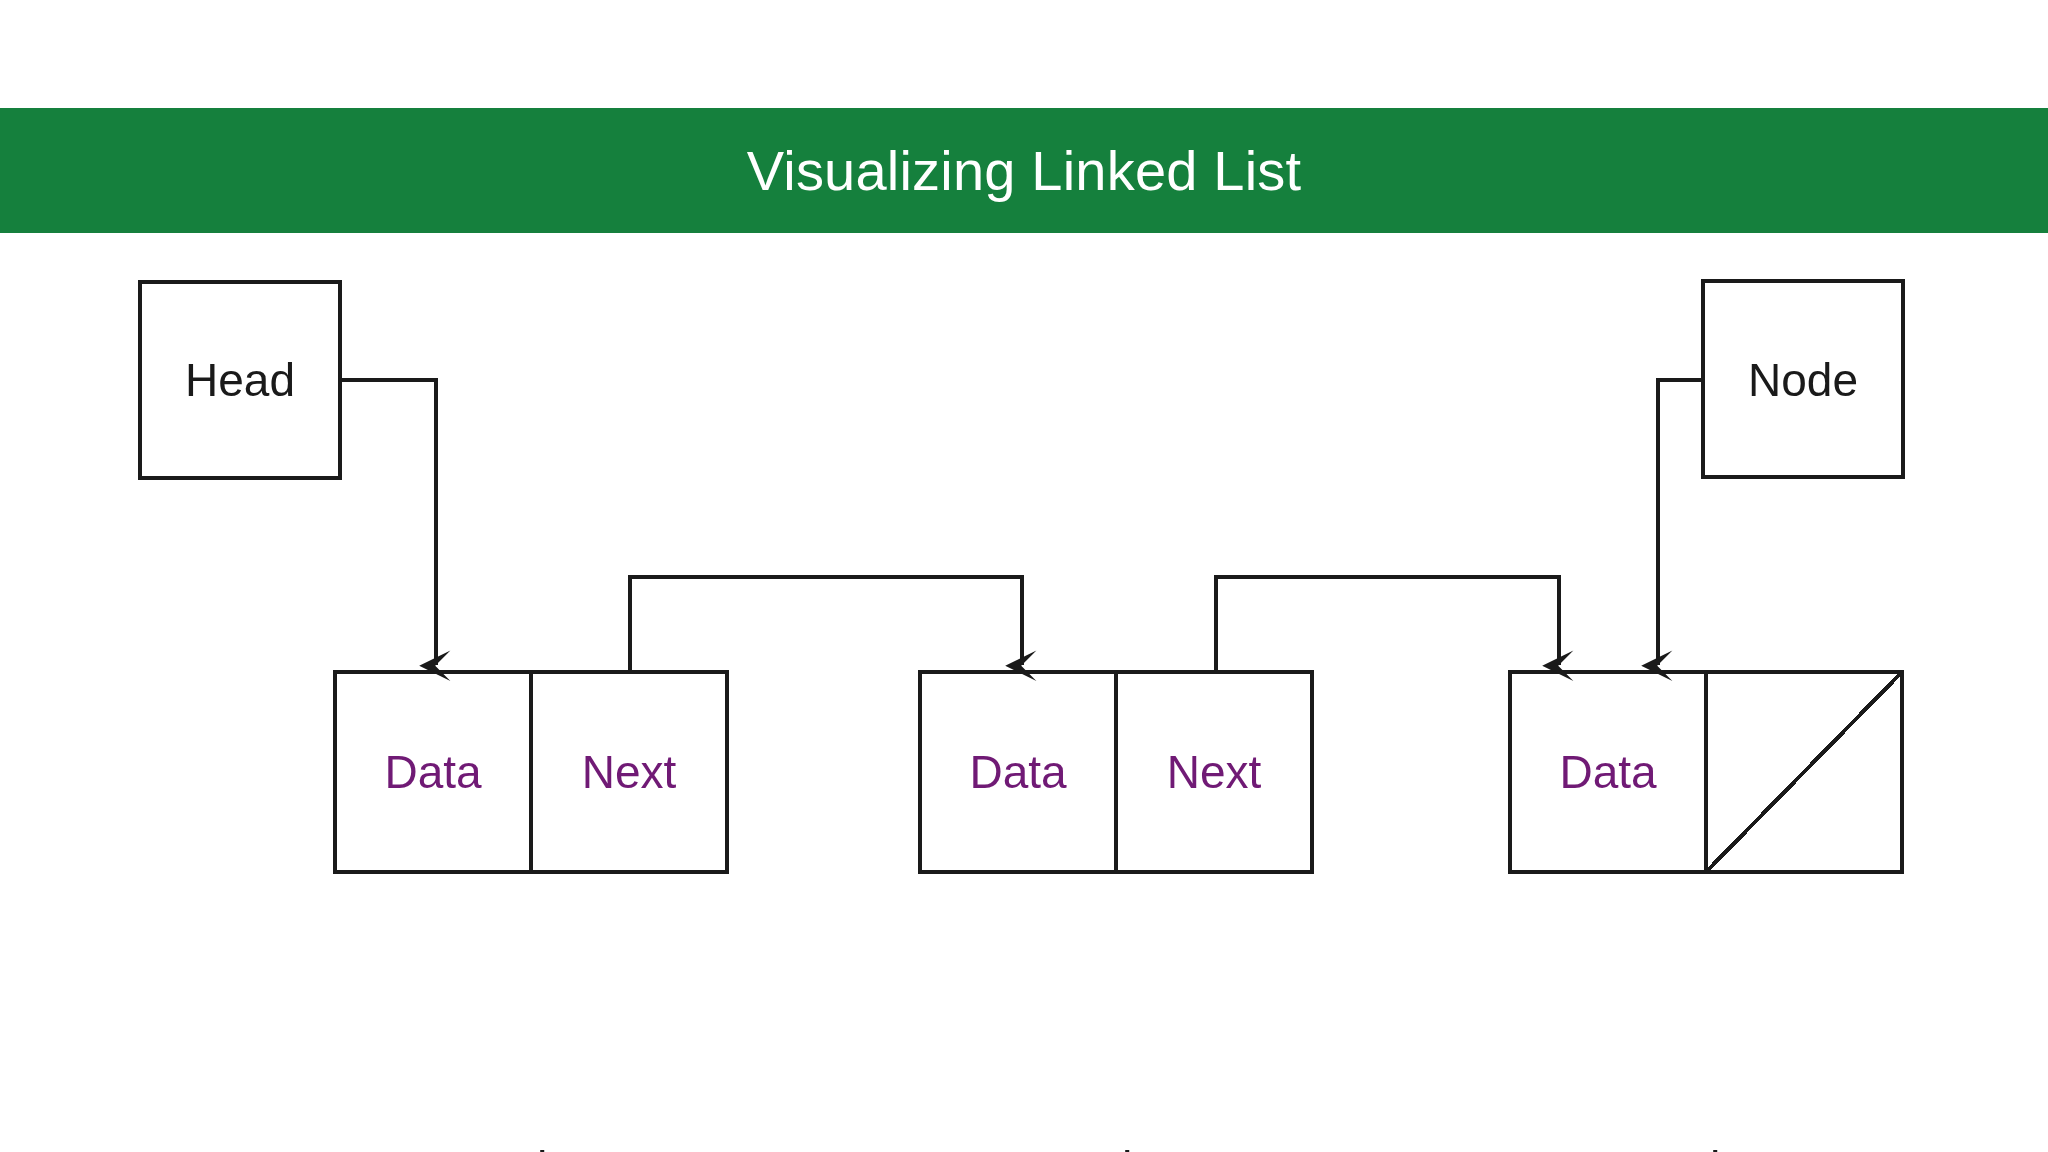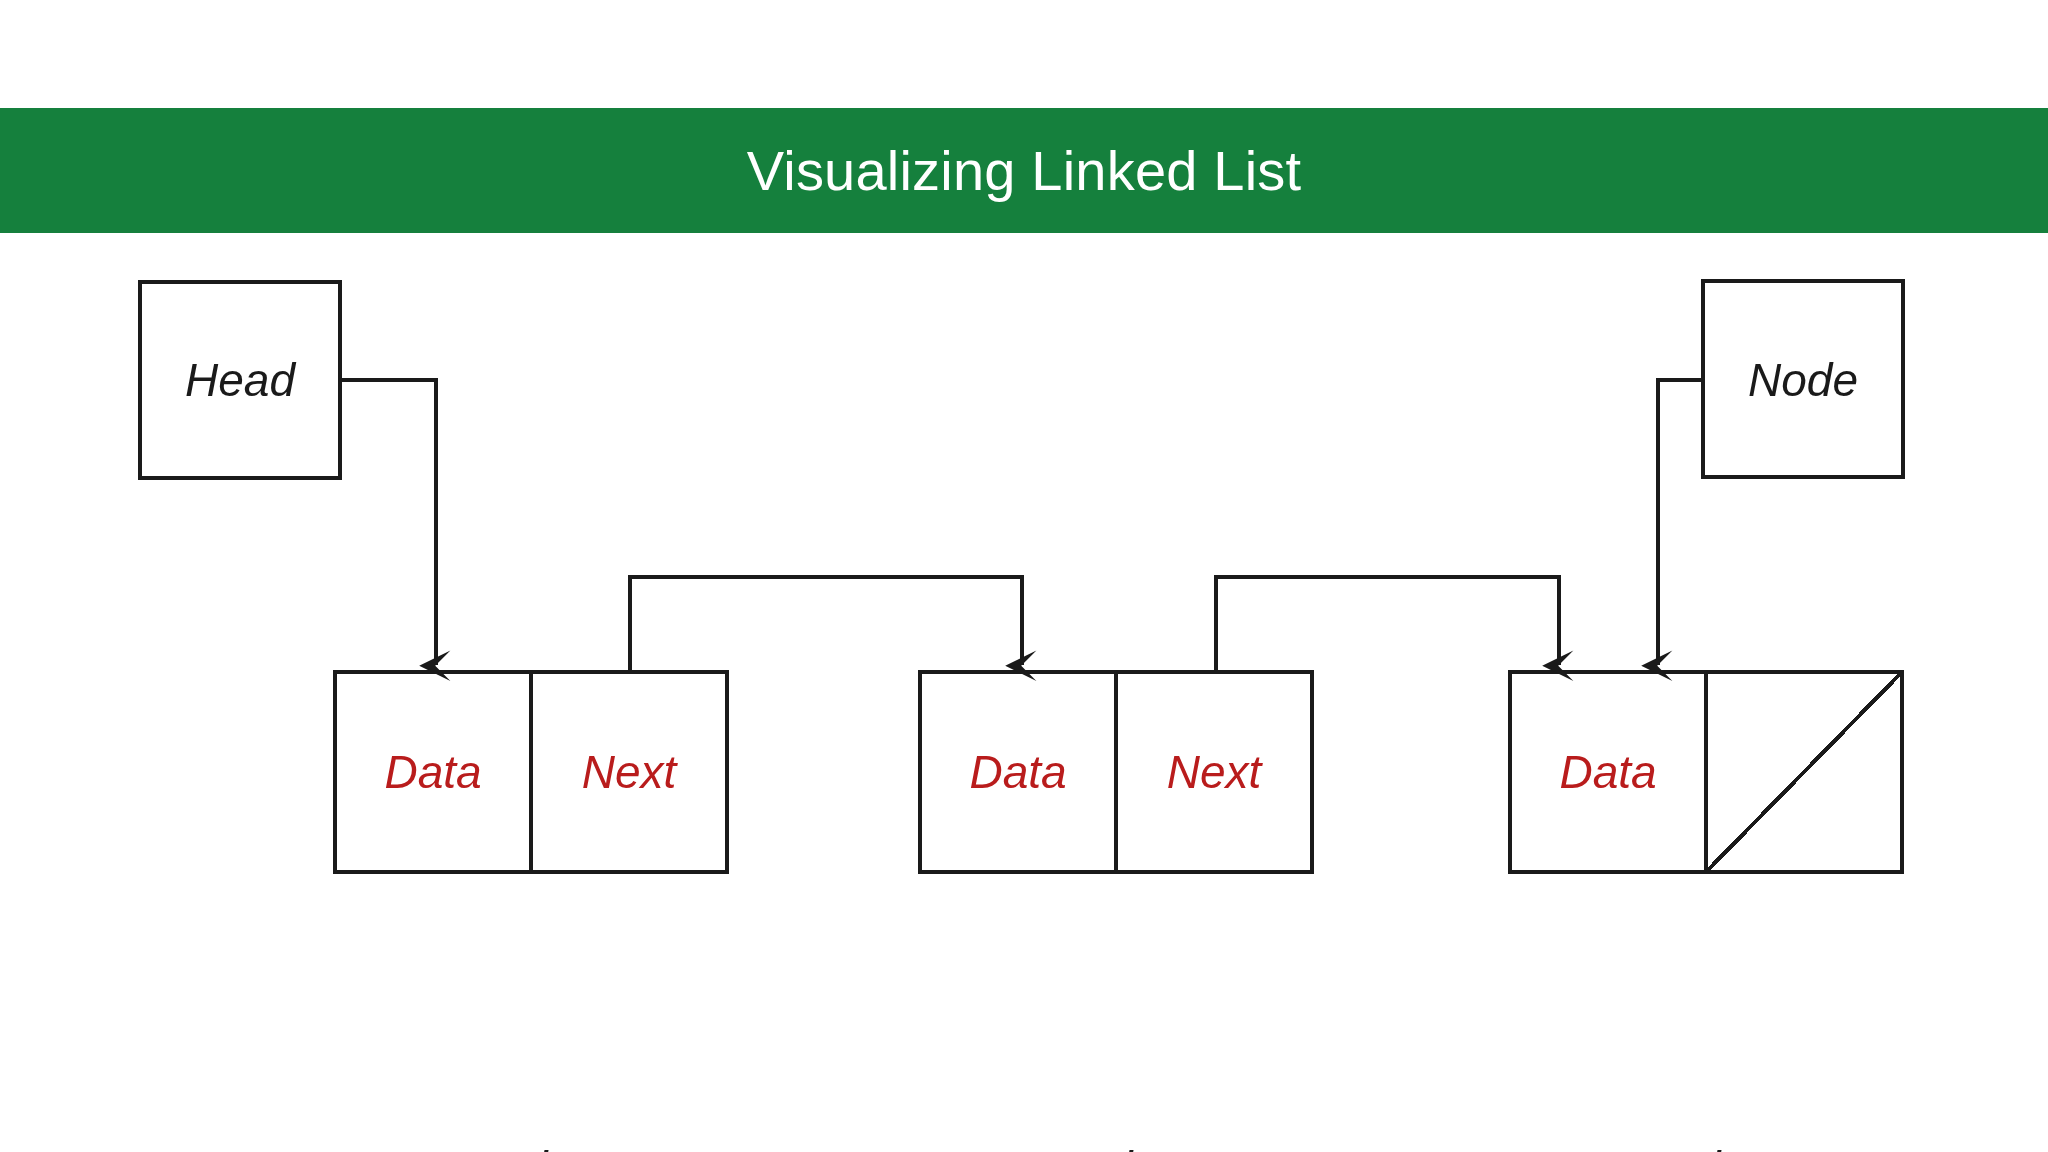--- a/index.html
+++ b/index.html
@@ -36,36 +36,35 @@
     white-space: nowrap;
   }
 
   
   #diagram {
     position: absolute;
     left: 0;
     top: 233px;
     width: 2048px;
     height: 857px;
-    font-style: italic;
   }
   #diagram-svg {
     position: absolute;
     left: 0;
     top: 0;
     width: 2048px;
     height: 919px;
     display: block;
   }
 
   
   .cell-label {
     position: absolute;
     font-size: 46px;
-    color: #b91c1c;
+    color: #701a75;
     font-weight: 400;
     white-space: nowrap;
     transform: translate(-50%, -50%);
     line-height: 1;
   }
   .node-caption {
     position: absolute;
     font-size: 46px;
     color: #1a1a1a;
     font-weight: 400;

